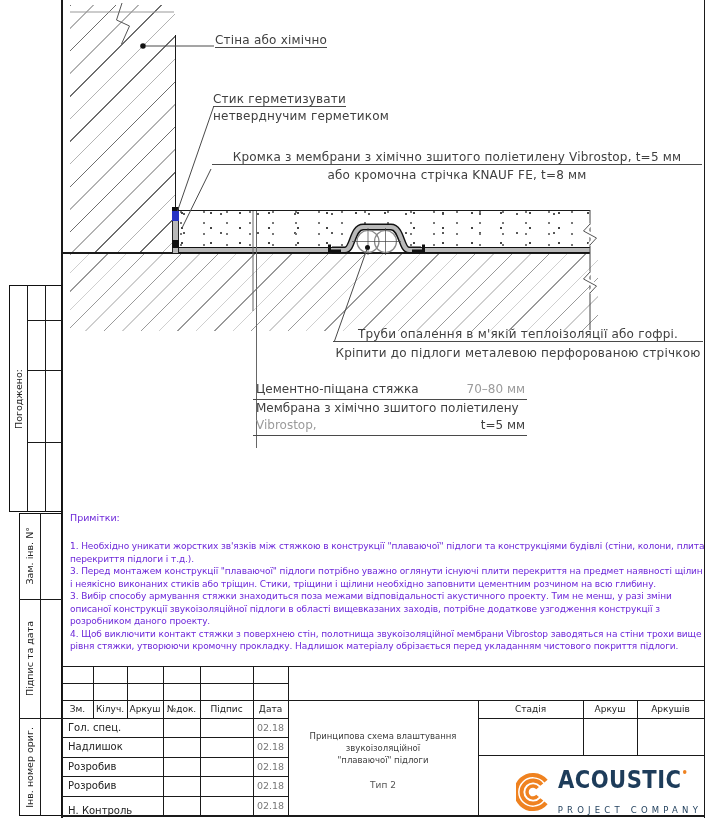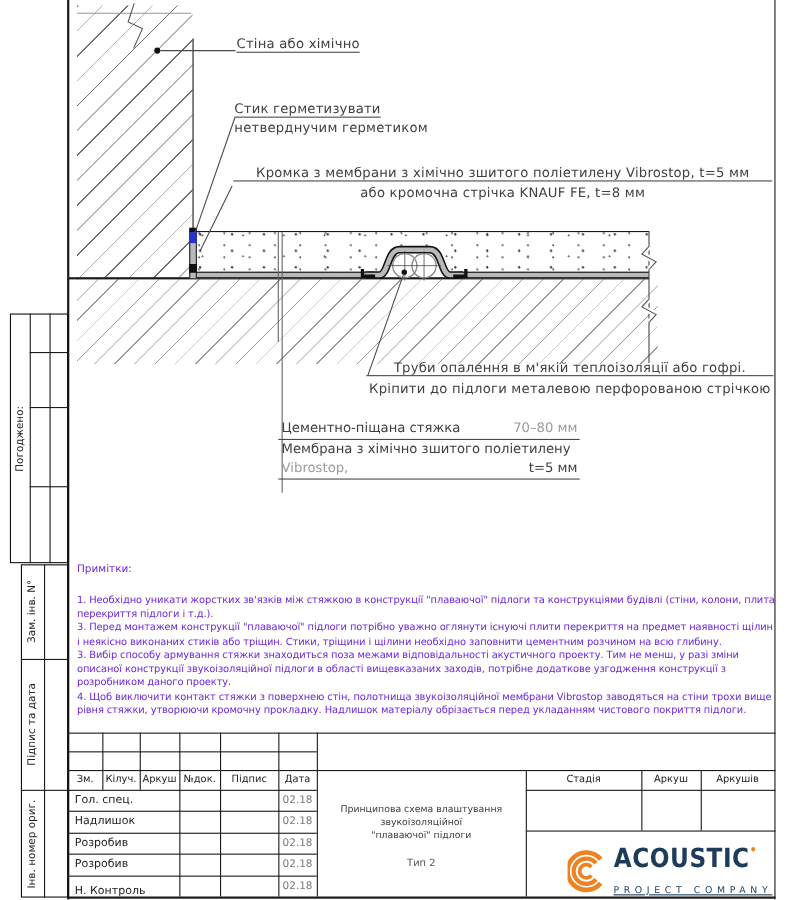--- a/index.html
+++ b/index.html
@@ -32,21 +32,21 @@
   .tb-role{position:absolute;font-size:10px;color:#222;display:flex;align-items:center;padding-left:6px;box-sizing:border-box;}
   .tb-date{position:absolute;font-size:9.5px;color:#777;display:flex;align-items:center;justify-content:center;}
   .title-cell{position:absolute;left:288px;top:700px;width:190px;height:114px;
       display:flex;flex-direction:column;align-items:center;padding-top:30px;box-sizing:border-box;}
   .title-cell .t1{font-size:8.5px;line-height:12px;text-align:center;color:#3b3b3b;}
   .title-cell .t2{font-size:9px;color:#555;margin-top:14px;}
   .logo-cell{position:absolute;left:478px;top:755px;width:226px;height:74px;
       display:flex;align-items:center;justify-content:flex-end;gap:6px;}
   .logo-name{font-size:24px;font-weight:bold;color:#1d3c5a;letter-spacing:.5px;
       transform:scaleX(.88);transform-origin:left center;line-height:22px;position:relative;}
-  .logo-sub{font-size:8.5px;color:#1d3c5a;letter-spacing:4.2px;margin-top:14px;text-decoration:underline;}
+  .logo-sub{font-size:8.5px;color:#1d3c5a;letter-spacing:4.2px;margin-top:14px;}
   .tm-dot{display:inline-block;width:4px;height:4px;border-radius:50%;background:#ef8220;
       vertical-align:top;margin-left:2px;margin-top:1px;}
   .stack{position:absolute;left:253px;width:274px;box-sizing:border-box;}
   .stack-row{display:flex;justify-content:space-between;font-size:12px;padding:0 2px 1px 3px;}
 </style>
 </head>
 <body>
 
 <div class="page">
 

